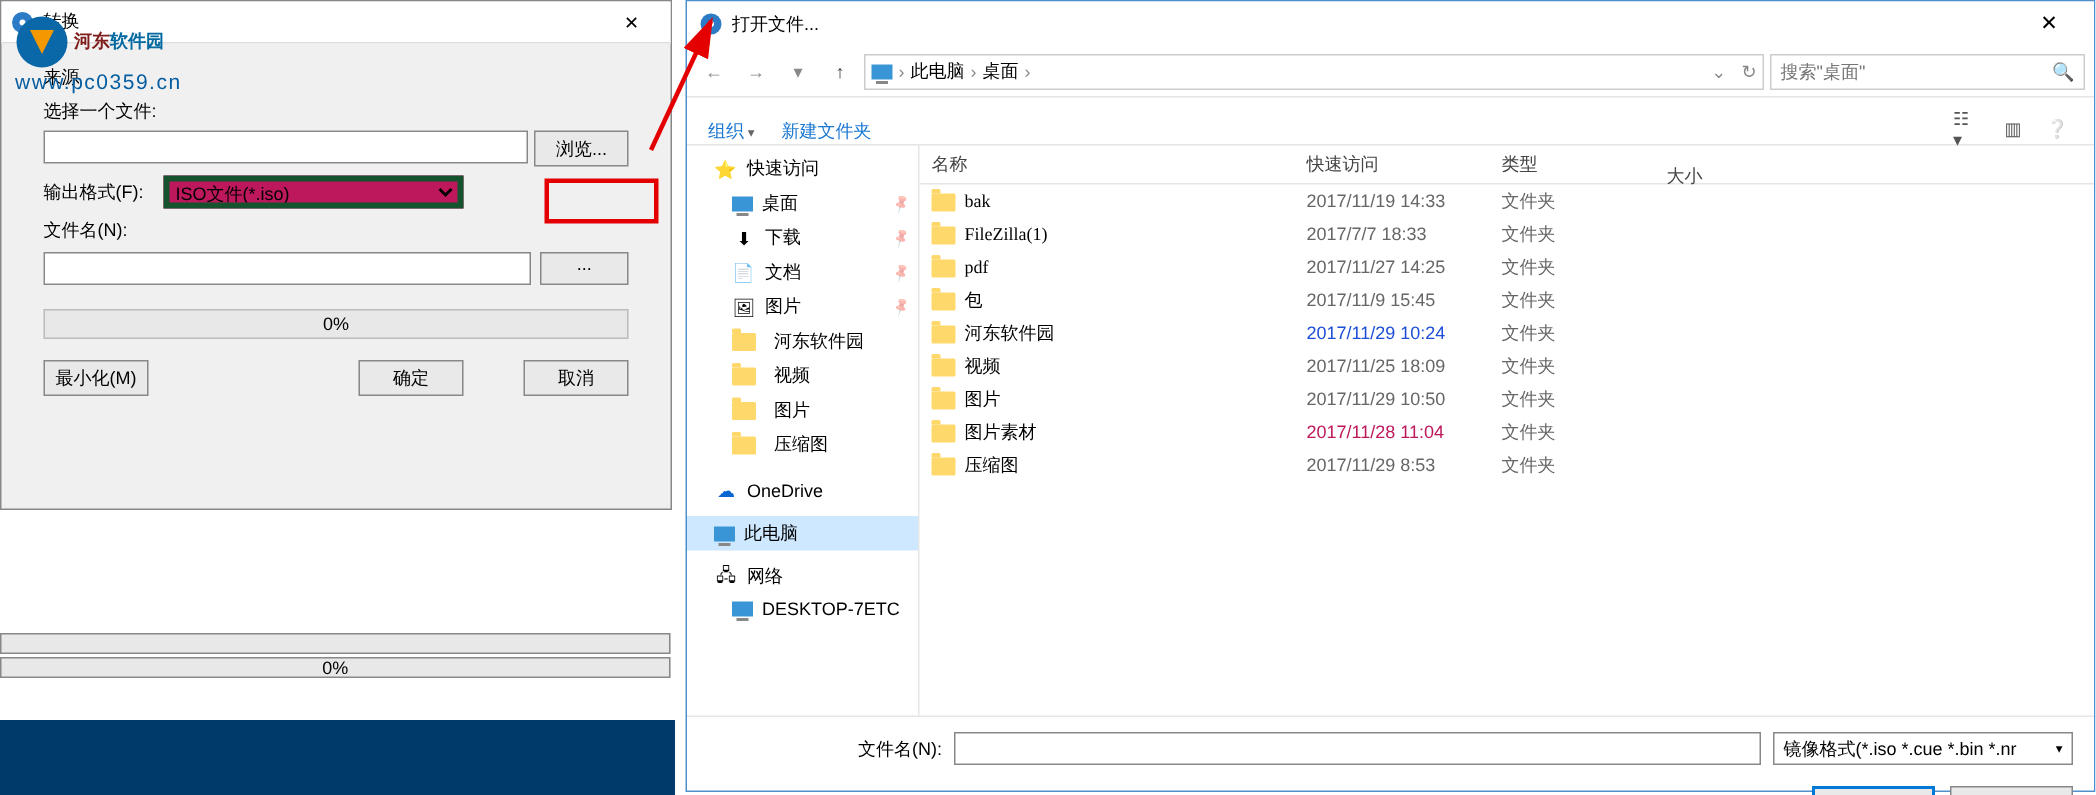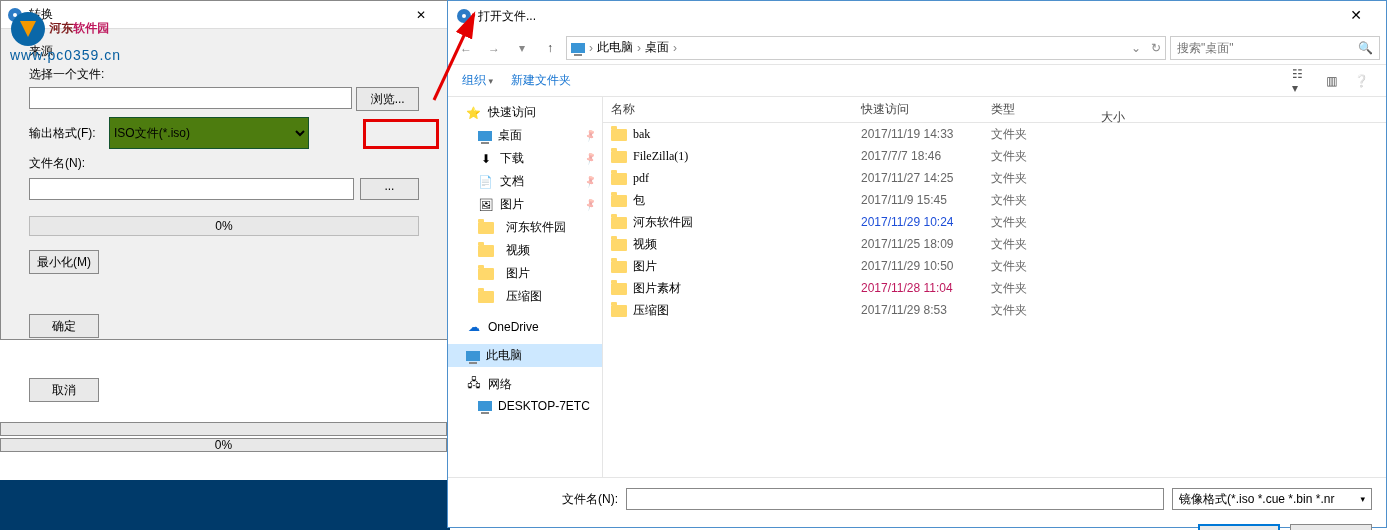--- a/index.html
+++ b/index.html
@@ -11,57 +11,57 @@
 .ld-title .icon { width: 16px; height: 16px; margin-right: 6px; }
 .ld-close { margin-left: auto; width: 40px; height: 24px; text-align: center; line-height: 24px; }
 .ld-body { padding: 8px 28px; position: relative; }
 .section-label { margin: 6px 0 4px; }
 .ld-input { width: 330px; height: 22px; border: 1px solid #888; background: #fff; }
 .ld-input-full { width: 330px; }
 .browse-btn { width: 64px; height: 24px; border: 1px solid #888; background: #e9e9e9; text-align: center; line-height: 22px; display: inline-block; vertical-align: top; margin-left: 4px; }
 .red-box { border: 3px solid #e40000; padding: 2px; position: absolute; left: 362px; top: 90px; width: 76px; height: 30px; pointer-events: none; }
 .row { display: flex; align-items: center; margin: 6px 0; }
 .row label { width: 80px; }
-select.combo { width: 200px; height: 32px; border: 1px solid #14532d; background: #4d7c0f; }
+select.combo { width: 200px; height: 22px; border: 4px solid #14532d; background: #be185d; }
 .ellipsis-btn { width: 60px; height: 22px; border: 1px solid #888; background: #e9e9e9; margin-left: 6px; text-align: center; }
 .progress { height: 20px; border: 1px solid #bbb; background: #e8e8e8; margin: 16px 0 10px; text-align: center; line-height: 18px; }
-.ld-buttons { display: flex; gap: 40px; padding: 4px 0; flex-direction: column; }
+.ld-buttons { display: flex; gap: 40px; padding: 4px 0; }
 .btn { width: 70px; height: 24px; border: 1px solid #888; background: #e9e9e9; text-align: center; line-height: 22px; }
 .ld-buttons .btn:first-child { margin-right: auto; }
 
 .watermark { position: absolute; left: 10px; top: 10px; z-index: 5; pointer-events: none; }
 .watermark .wm-top { font-size: 24px; font-weight: bold; color: #065ea0; }
 .watermark .wm-top span { color: #7f1d1d; }
 .watermark .wm-url { font-size: 14px; color: #065ea0; letter-spacing: 1px; }
 .wm-logo { display: inline-block; width: 36px; height: 36px; vertical-align: middle; }
 
 
 .bottom-bg { position: absolute; left: 0; top: 480px; width: 450px; height: 50px; background: #003a6a; }
 .bottom-prog { position: absolute; left: 0; top: 422px; width: 447px; }
 .bottom-prog .bar { height: 14px; border: 1px solid #888; background: #e8e8e8; text-align: center; line-height: 12px; margin-bottom: 2px; }
 
 
 .arrow { position: absolute; left: 430px; top: 8px; pointer-events: none; z-index: 10; }
 
 
-.file-dialog { position: absolute; left: 447px; top: 0; width: 940px; height: 528px; background: #fff; border: 1px solid #4e90cc; }
+.file-dialog { position: absolute; left: 457px; top: 0; width: 940px; height: 528px; background: #fff; border: 1px solid #4e90cc; }
 .fd-title { height: 30px; display: flex; align-items: center; padding: 0 8px; background: #fff; }
 .fd-title .icon { width: 16px; height: 16px; margin-right: 6px; }
 .fd-close { margin-left: auto; width: 44px; height: 28px; text-align: center; line-height: 26px; font-size: 14px; }
 
 .fd-nav { height: 34px; display: flex; align-items: center; padding: 0 6px; gap: 4px; border-bottom: 1px solid #e5e5e5; }
 .nav-arrow { width: 24px; height: 24px; display: flex; align-items: center; justify-content: center; color: #888; }
 .nav-arrow.active { color: #333; }
 .breadcrumb { flex: 1; height: 24px; border: 1px solid #ccc; display: flex; align-items: center; padding: 0 4px; gap: 4px; }
 .bc-chip { display: flex; align-items: center; gap: 3px; }
 .bc-sep { color: #888; }
 .search-box { width: 210px; height: 24px; border: 1px solid #ccc; display: flex; align-items: center; padding: 0 6px; color: #888; }
 .search-box input { border: none; outline: none; flex: 1; color: #888; }
 
-.fd-toolbar { height: 32px; display: flex; align-items: center; padding: 0 14px; gap: 18px; border-bottom: 1px solid #e5e5e5; }
+.fd-toolbar { height: 32px; display: flex; align-items: flex-end; padding: 0 14px; gap: 18px; border-bottom: 1px solid #e5e5e5; }
 .tb-item { color: #1976d2; cursor: pointer; }
 .tb-drop::after { content: " ▾"; font-size: 9px; color: #666; }
 .tb-right { margin-left: auto; display: flex; gap: 10px; align-items: center; }
 .tb-icon { width: 20px; height: 20px; display: flex; align-items: center; justify-content: center; color: #555; }
 
 .fd-main { display: flex; height: 380px; }
 .sidebar { width: 155px; border-right: 1px solid #e5e5e5; overflow-y: auto; padding: 4px 0; }
 .sb-item { display: flex; align-items: center; padding: 3px 6px 3px 18px; gap: 6px; cursor: pointer; }
 .sb-item.pinned::after { content: "📌"; margin-left: auto; font-size: 9px; opacity: .4; transform: rotate(-30deg); }
 .sb-item.selected { background: #cde8ff; }
@@ -136,21 +136,21 @@
       <span class="btn">取消</span>
     </div>
   </div>
 </div>
 
 <div class="watermark">
   <svg class="wm-logo" viewBox="0 0 36 36">
       <circle cx="18" cy="18" r="17" fill="#0a67a8"></circle>
       <path d="M10 10 L26 10 L18 26 Z" fill="#f39800"></path>
     </svg>
-  <span class="wm-top"><span>河东</span><span style="color:#be185d">软件园</span></span>
+  <span class="wm-top"><span>河东</span><span style="color:#0369a1">软件园</span></span>
   <div class="wm-url">www.pc0359.cn</div>
 </div>
 
 <svg class="arrow" width="60" height="100">
   <defs>
       <marker id="ah" markerWidth="10" markerHeight="10" refX="8" refY="3" orient="auto">
         <path d="M0,0 L0,6 L9,3 z" fill="#e40000"></path>
       </marker>
     </defs>
   <line x1="4" y1="92" x2="44" y2="6" stroke="#e40000" stroke-width="3" marker-end="url(#ah)"></line>
@@ -271,21 +271,21 @@
       </div>
       <div id="rows">
           <div class="fl-row">
             <div class="col-name"><span class="folder-icon"></span>bak</div>
             <div class="col-date" style="color:#666">2017/11/19 14:33</div>
             <div class="col-type" style="color:#666">文件夹</div>
             <div class="col-size"></div>
           </div>
           <div class="fl-row">
             <div class="col-name"><span class="folder-icon"></span>FileZilla(1)</div>
-            <div class="col-date" style="color:#666">2017/7/7 18:46</div>
+            <div class="col-date" style="color:#666">2017/7/7 18:33</div>
             <div class="col-type" style="color:#666">文件夹</div>
             <div class="col-size"></div>
           </div>
           <div class="fl-row">
             <div class="col-name"><span class="folder-icon"></span>pdf</div>
             <div class="col-date" style="color:#666">2017/11/27 14:25</div>
             <div class="col-type" style="color:#666">文件夹</div>
             <div class="col-size"></div>
           </div>
           <div class="fl-row">

